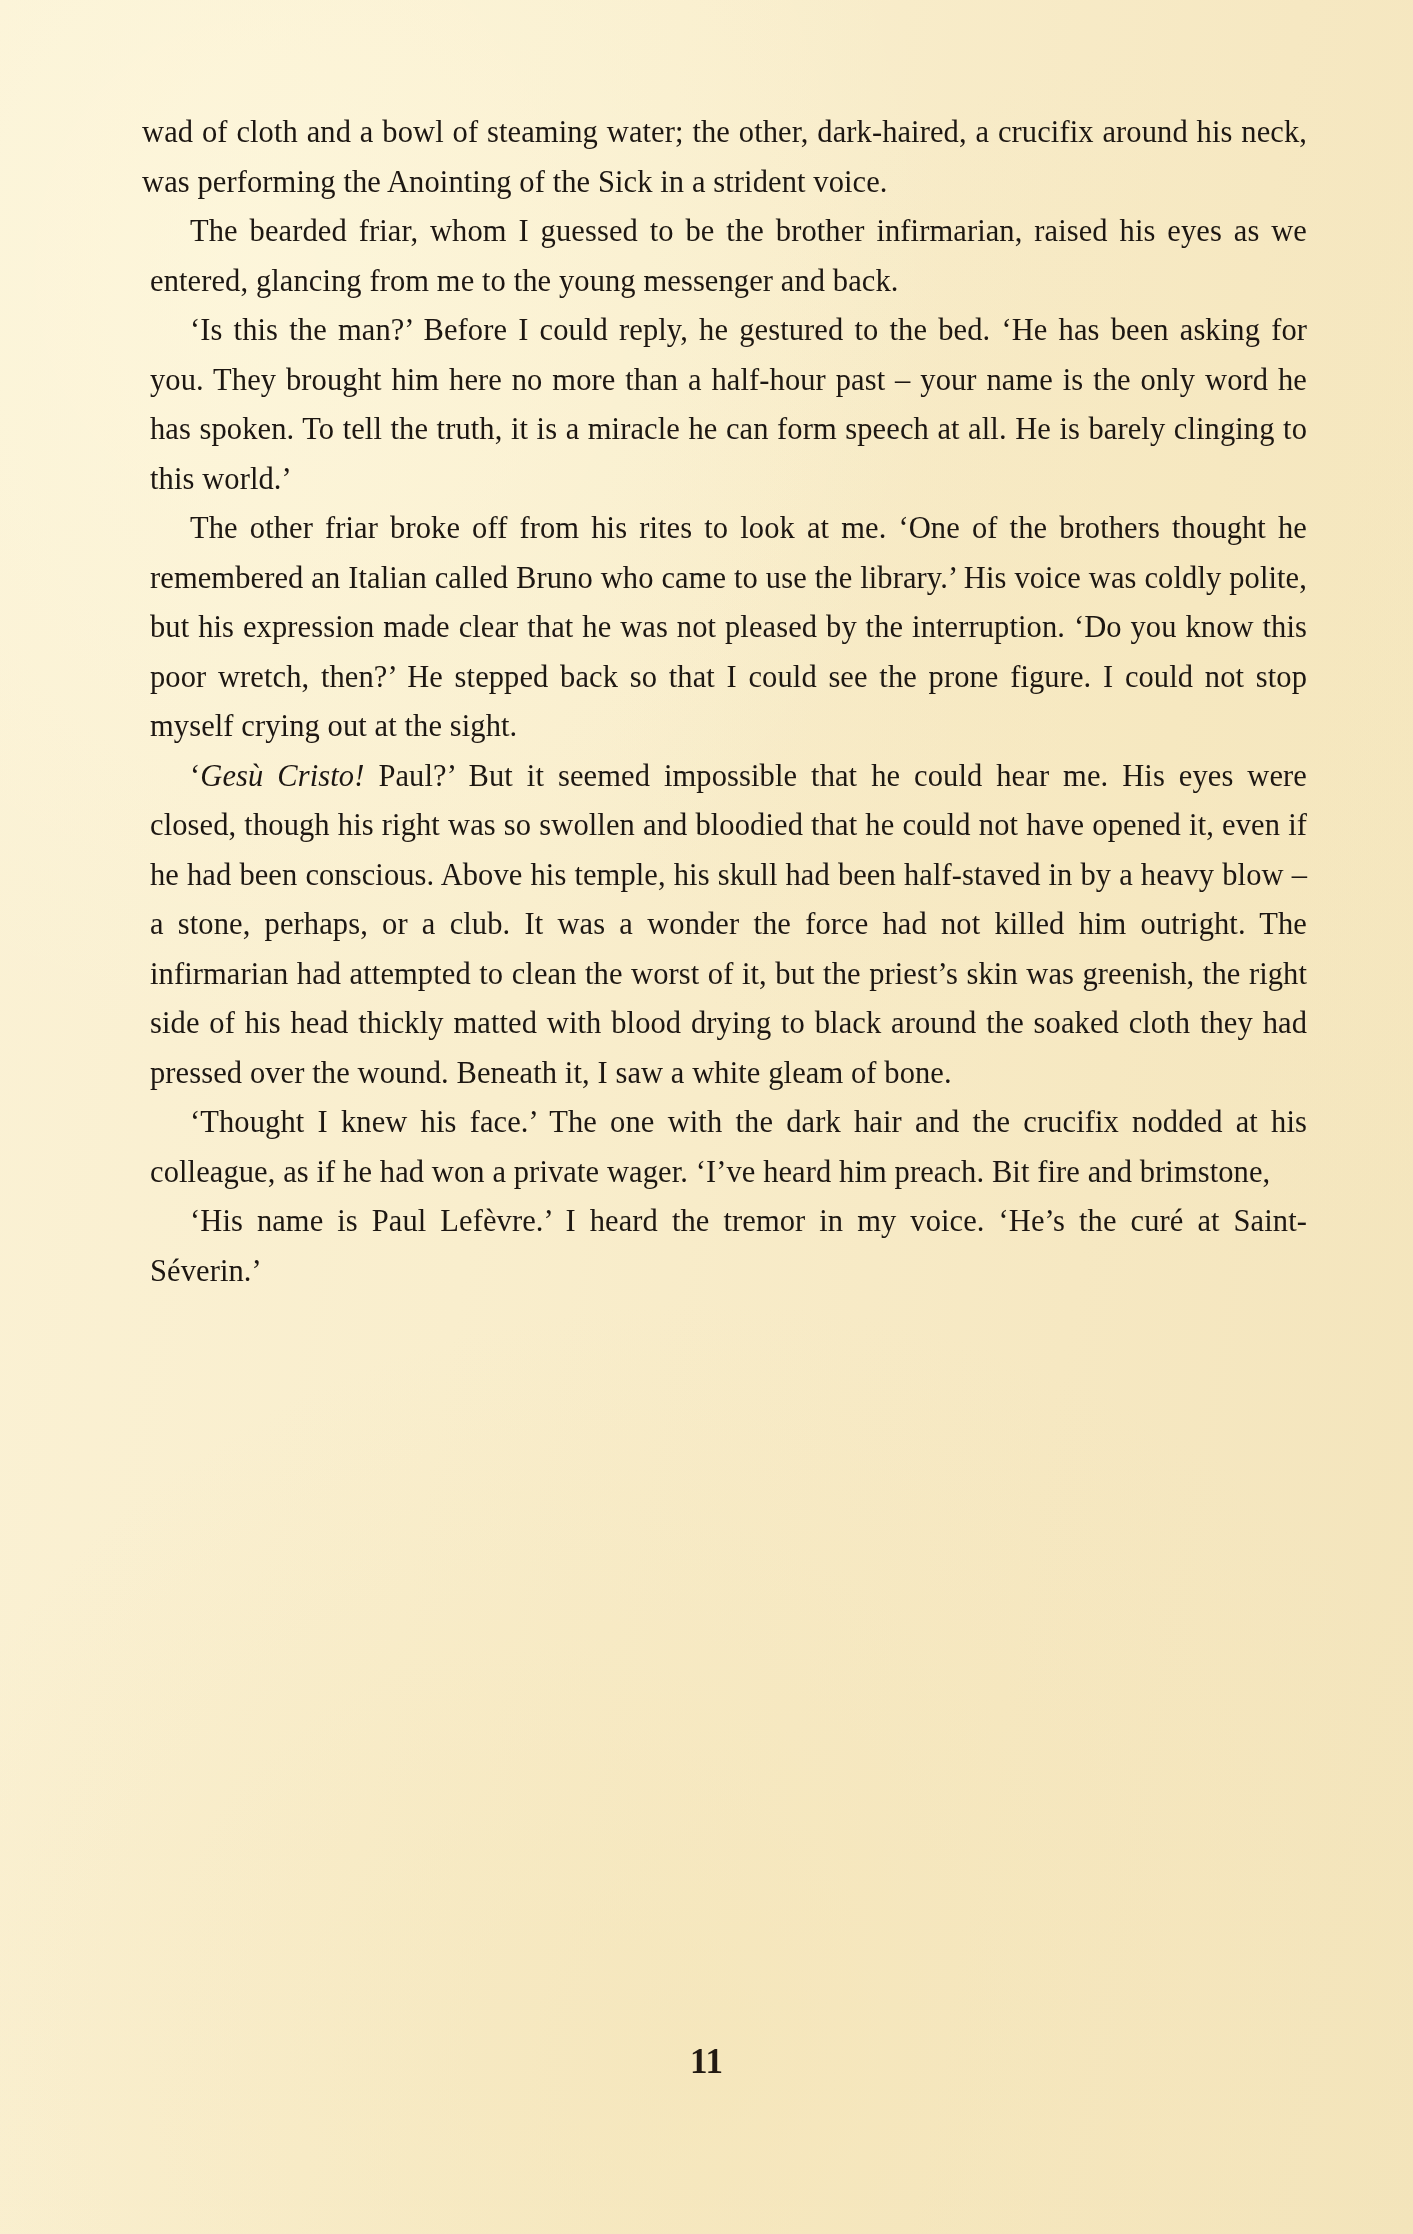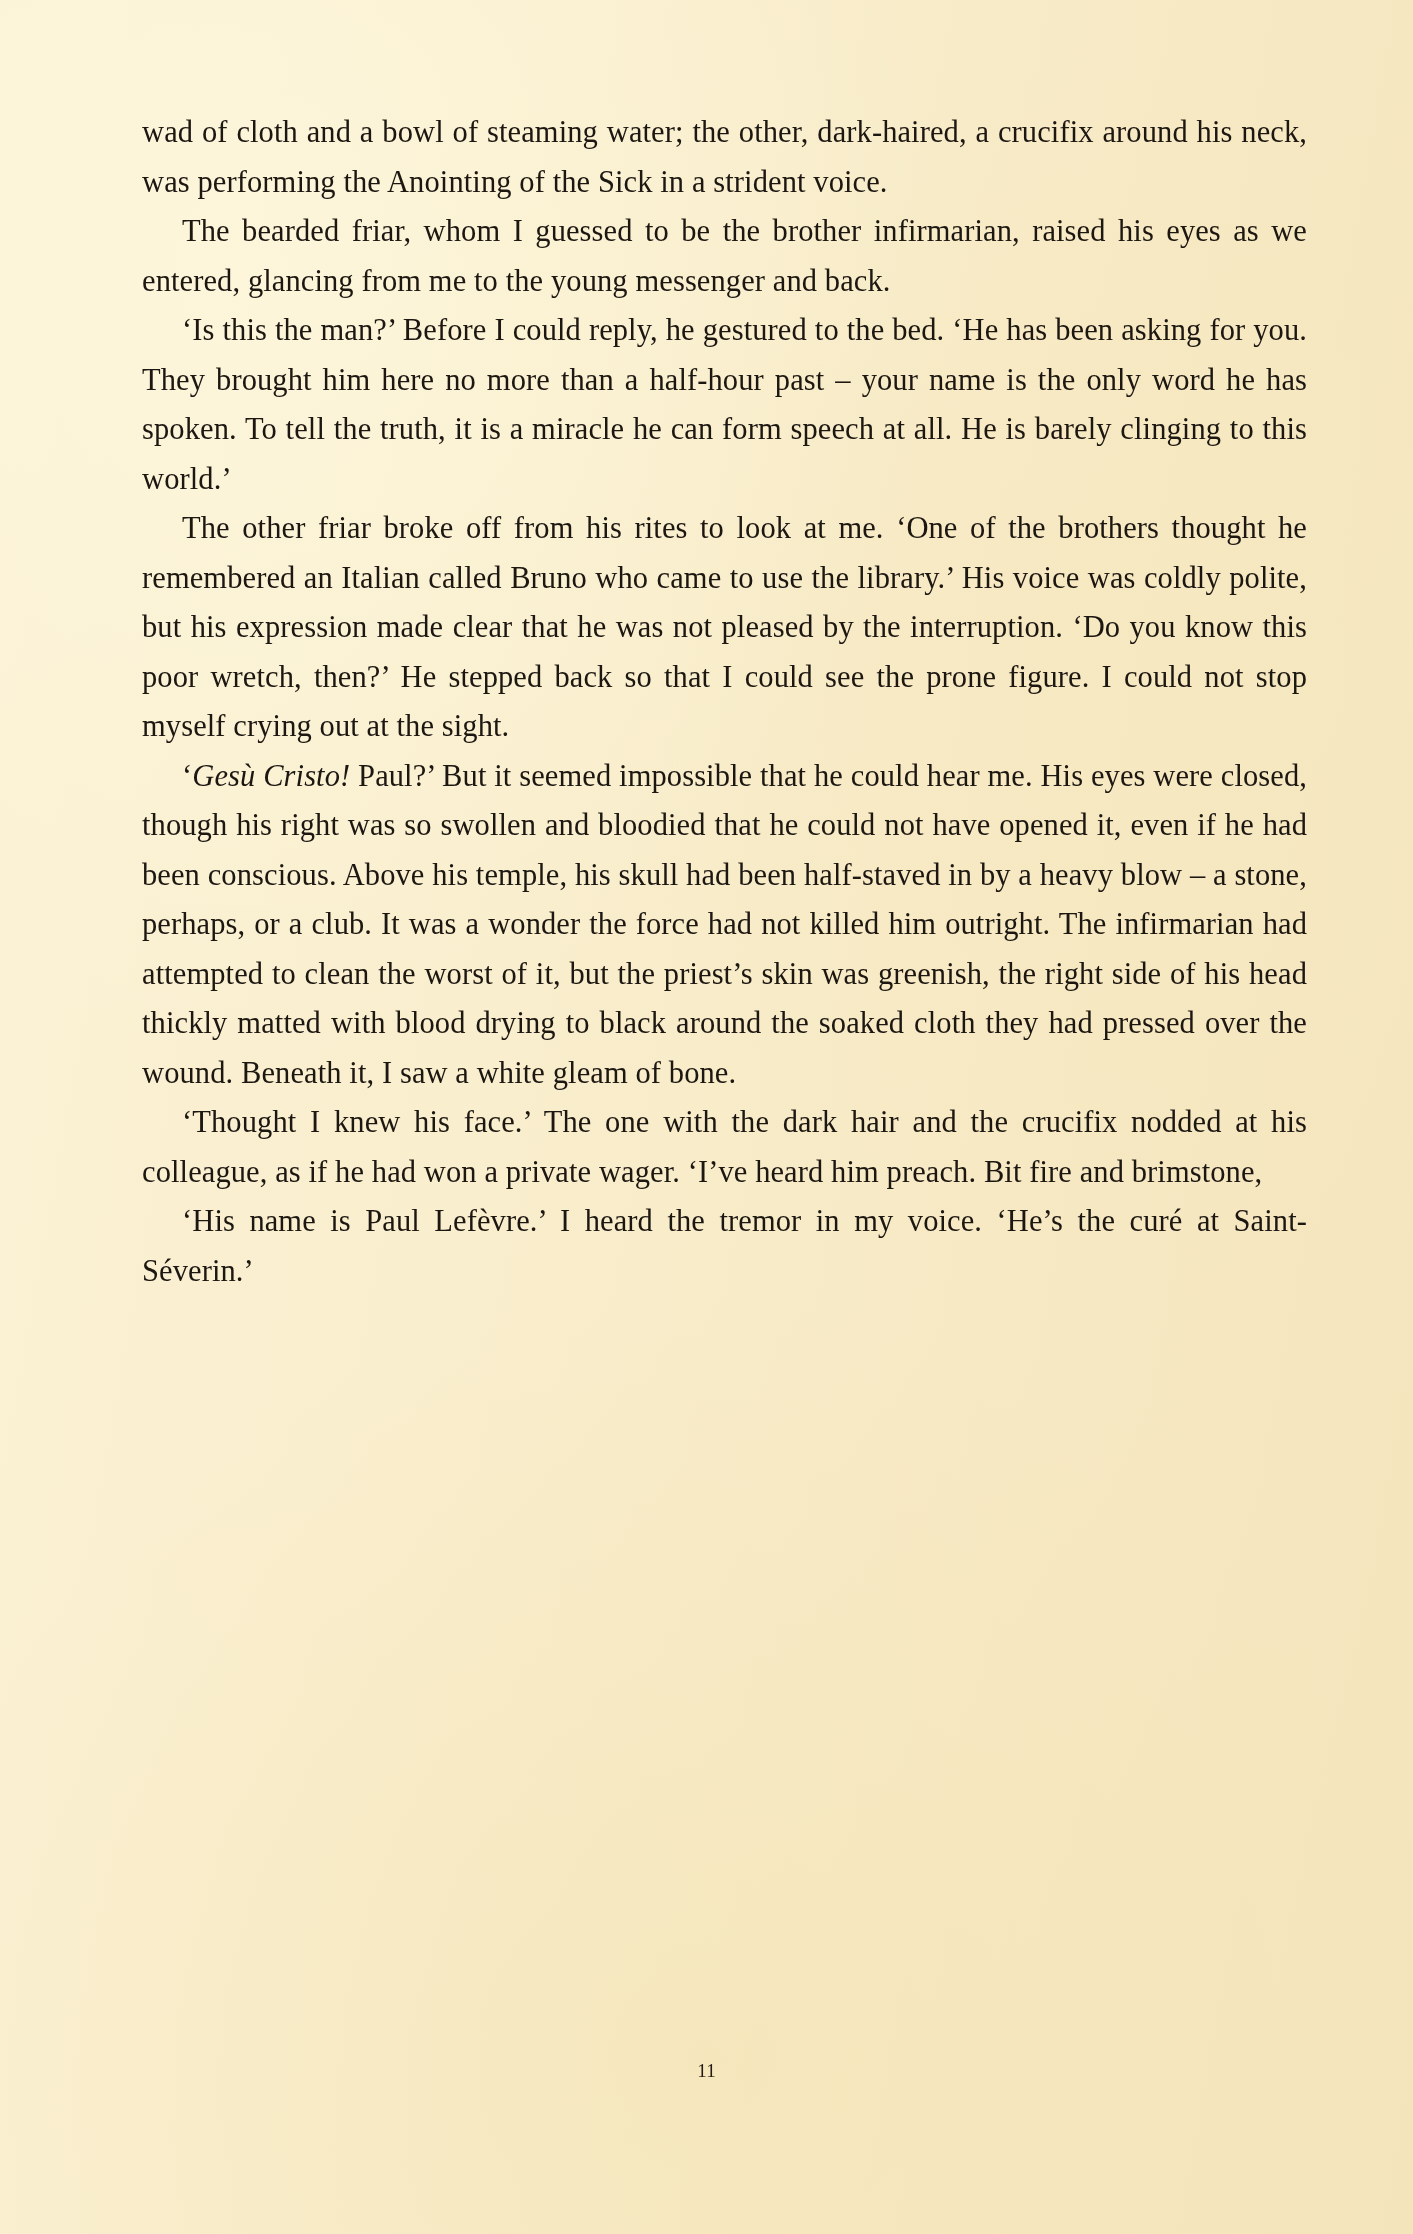--- a/index.html
+++ b/index.html
@@ -40,32 +40,34 @@
     text-justify: inter-word;
     letter-spacing: 0.1px;
     color: #1d1712;
   }
   .body-text p {
     margin: 0;
     text-indent: 0;
   }
   .body-text p.indent {
     text-indent: 40px;
+    margin-left: 8px;
   }
   .body-text em {
     font-style: italic;
   }
   .folio {
     position: absolute;
     left: 0;
     right: 0;
     bottom: 152px;
     text-align: center;
-    font-size: 19px;
+    font-size: 35px;
     color: #221a13;
+    font-weight: bold;
   }
 </style>
 </head>
 <body>
 
 <div class="paper-tint"></div>
 
 <div class="page">
   <div class="body-text">
     <p class="p0">wad of cloth and a bowl of steaming water; the other, dark-haired, a crucifix around his neck, was performing the Anointing of the Sick in a strident voice.</p>

